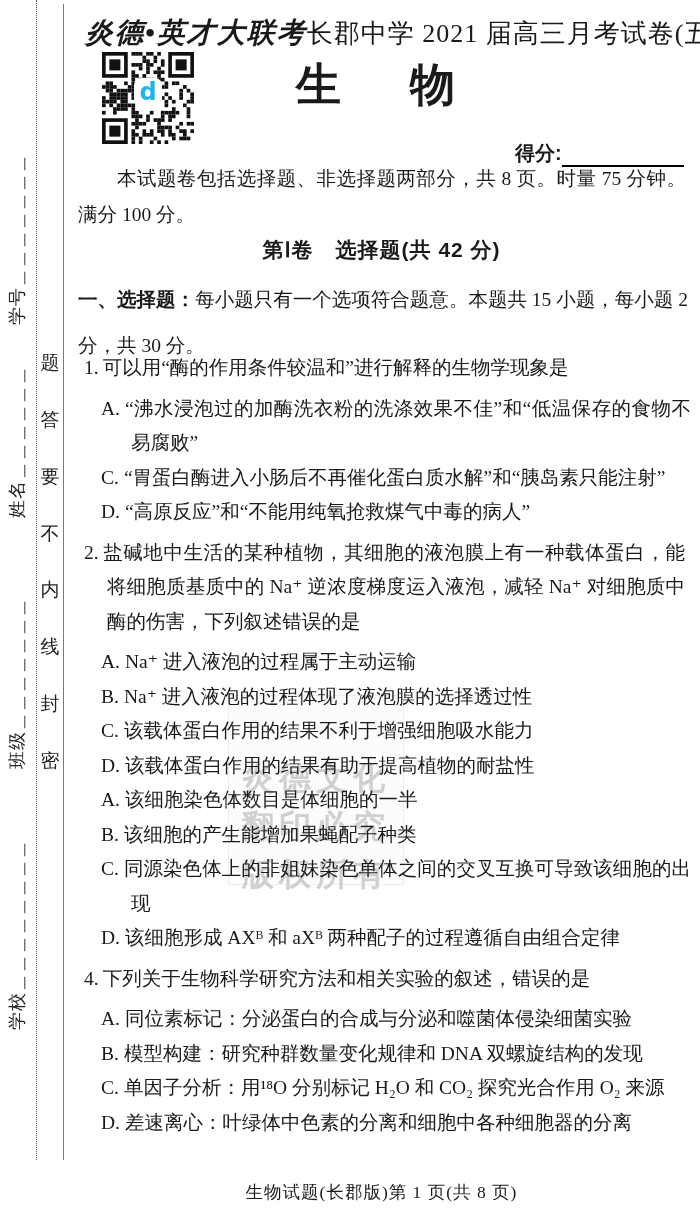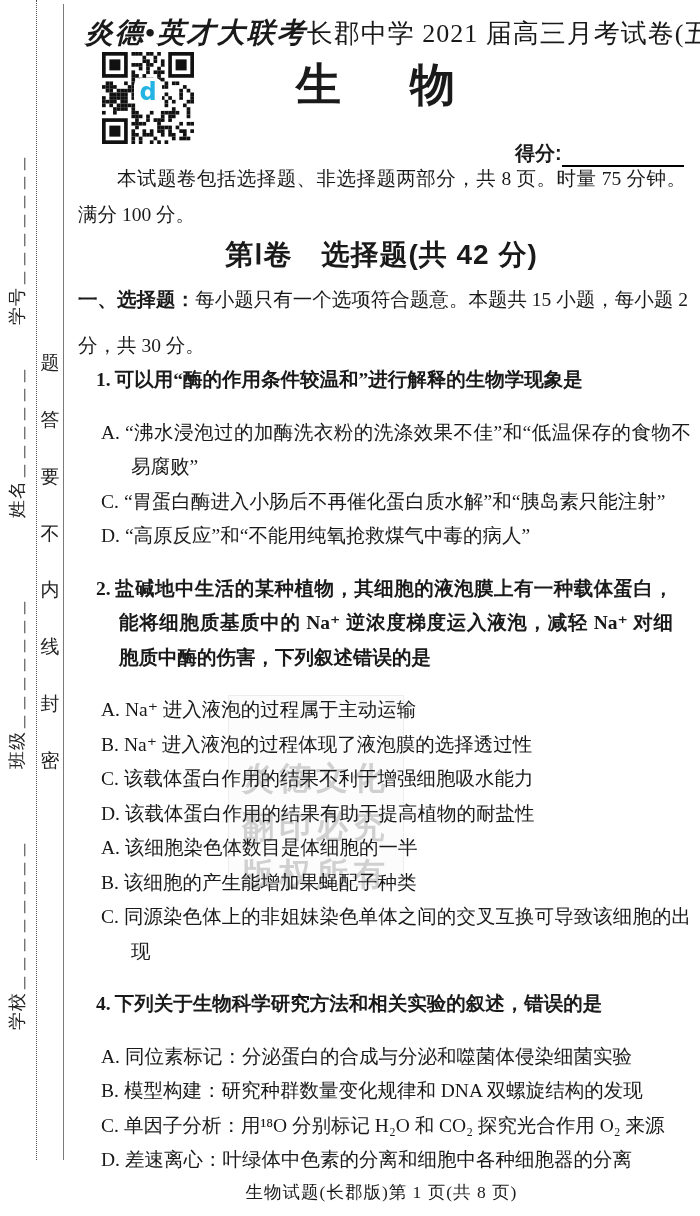--- a/index.html
+++ b/index.html
@@ -31,25 +31,25 @@
   .exam{letter-spacing:1px;}
   .qr-wrap{position:absolute;left:39px;top:52px;width:92px;height:92px;}
   .qr-logo{position:absolute;left:32px;top:26px;width:28px;height:28px;background:#fff;border-radius:7px;
     display:flex;align-items:center;justify-content:center;font-weight:bold;font-size:24px;
     font-family:"DejaVu Sans","Liberation Sans",sans-serif;}
   .subject{position:absolute;left:0;top:55px;width:100%;text-align:center;font-size:45px;font-weight:bold;letter-spacing:12px;}
   .score{position:absolute;left:452px;top:140px;font-size:20px;font-weight:bold;}
   .score-line{display:inline-block;width:122px;height:22px;border-bottom:2px solid #000;vertical-align:bottom;}
   .intro{position:absolute;left:15px;top:161px;width:608px;font-size:19.5px;line-height:36px;
     text-align:justify;text-indent:2em;margin:0;}
-  .section-title{position:absolute;left:0;top:236px;width:100%;text-align:center;font-size:28px;font-weight:bold;letter-spacing:1px;}
+  .section-title{position:absolute;left:0;top:236px;width:100%;text-align:center;font-size:21px;font-weight:bold;letter-spacing:1px;}
   .instructions{position:absolute;left:15px;top:276px;width:610px;font-size:19.5px;line-height:46px;text-align:justify;margin:0;}
   .instructions .lead{font-weight:bold;}
   .qlist{position:absolute;left:15px;top:345px;width:613px;font-size:19.5px;line-height:34.5px;}
-  .q{margin:18px;padding-left:23px;text-indent:-23px;text-align:justify;font-weight:bold;}
+  .q{margin:6px;padding-left:23px;text-indent:-23px;text-align:justify;}
   .q .qnum{margin-right:4px;}
   .opt{margin:0 0 0 23px;padding-left:30px;text-indent:-30px;text-align:justify;}
   .opt .olabel{margin-right:5px;}
   .footer{position:absolute;left:0;top:1180px;width:100%;text-align:center;font-size:17.5px;letter-spacing:1px;}
 </style>
 </head>
 <body>
 
 <div id="page">
 
@@ -311,20 +311,21 @@
         <span class="qnum">2.</span><span>盐碱地中生活的某种植物，其细胞的液泡膜上有一种载体蛋白，能将细胞质基质中的 Na⁺ 逆浓度梯度运入液泡，减轻 Na⁺ 对细胞质中酶的伤害，下列叙述错误的是</span>
       </p>
       <p class="opt"><span class="olabel">A.</span><span>Na⁺ 进入液泡的过程属于主动运输</span></p>
       <p class="opt"><span class="olabel">B.</span><span>Na⁺ 进入液泡的过程体现了液泡膜的选择透过性</span></p>
       <p class="opt"><span class="olabel">C.</span><span>该载体蛋白作用的结果不利于增强细胞吸水能力</span></p>
       <p class="opt"><span class="olabel">D.</span><span>该载体蛋白作用的结果有助于提高植物的耐盐性</span></p>
 
       <p class="opt"><span class="olabel">A.</span><span>该细胞染色体数目是体细胞的一半</span></p>
       <p class="opt"><span class="olabel">B.</span><span>该细胞的产生能增加果蝇配子种类</span></p>
       <p class="opt"><span class="olabel">C.</span><span>同源染色体上的非姐妹染色单体之间的交叉互换可导致该细胞的出现</span></p>
+      <p class="opt"><span class="olabel">D.</span><span>该细胞形成 AXᴮ 和 aXᴮ 两种配子的过程遵循自由组合定律</span></p>
 
       <p class="q">
         <span class="qnum">4.</span><span>下列关于生物科学研究方法和相关实验的叙述，错误的是</span>
       </p>
       <p class="opt"><span class="olabel">A.</span><span>同位素标记：分泌蛋白的合成与分泌和噬菌体侵染细菌实验</span></p>
       <p class="opt"><span class="olabel">B.</span><span>模型构建：研究种群数量变化规律和 DNA 双螺旋结构的发现</span></p>
       <p class="opt"><span class="olabel">C.</span><span>单因子分析：用¹⁸O 分别标记 H₂O 和 CO₂ 探究光合作用 O₂ 来源</span></p>
       <p class="opt"><span class="olabel">D.</span><span>差速离心：叶绿体中色素的分离和细胞中各种细胞器的分离</span></p>
 
     </div>

